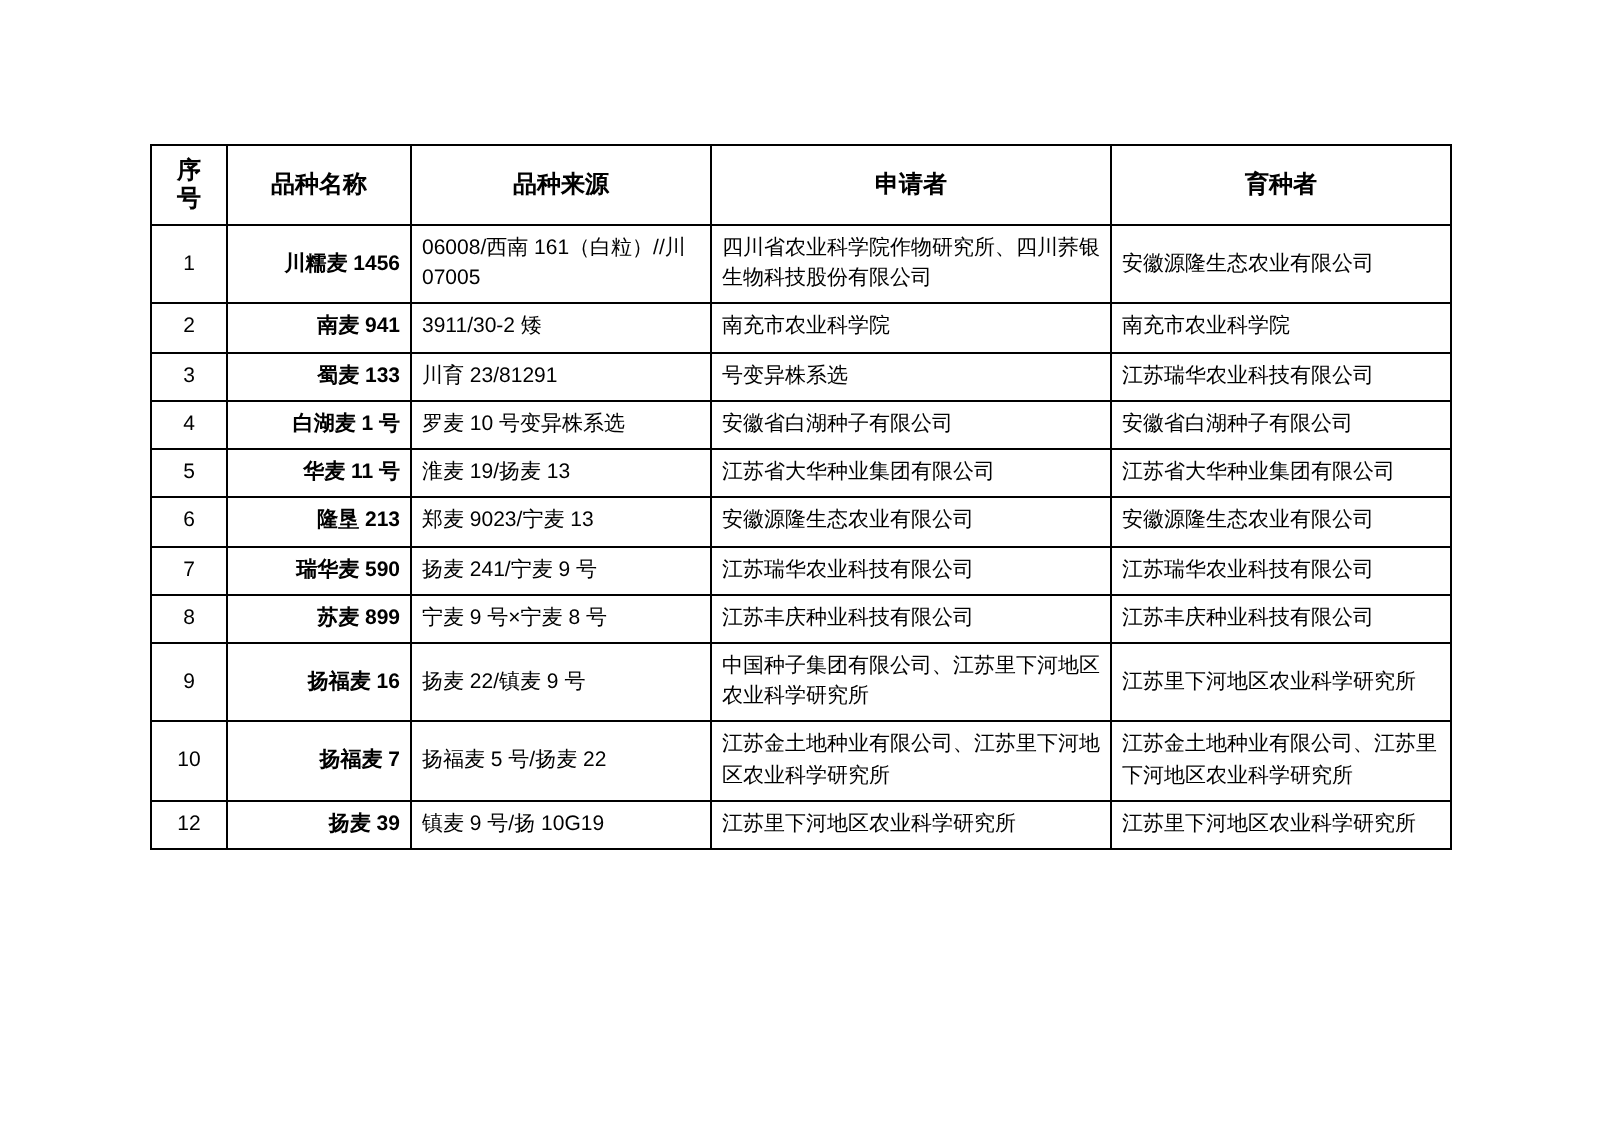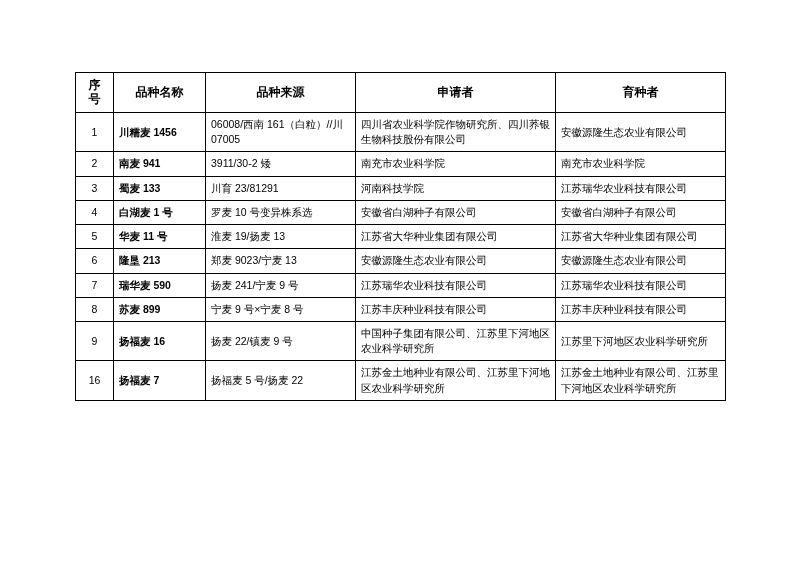--- a/index.html
+++ b/index.html
@@ -53,21 +53,21 @@
   .col-name { width: 92px; }
   .col-source { width: 150px; }
   .col-applicant { width: 200px; }
   .col-breeder { width: 170px; }
 
   td.c-idx {
     text-align: center;
     font-size: 10.5px;
   }
   td.c-name {
-    text-align: left;
+    text-align: right;
     font-weight: bold;
     font-size: 10.5px;
   }
   td.c-source {
     text-align: left;
     font-size: 10px;
   }
   td.c-applicant,
   td.c-breeder {
     text-align: left;
@@ -114,21 +114,21 @@
           <td class="c-idx">2</td>
           <td class="c-name">南麦 941</td>
           <td class="c-source">3911/30-2 矮</td>
           <td class="c-applicant">南充市农业科学院</td>
           <td class="c-breeder">南充市农业科学院</td>
         </tr>
         <tr>
           <td class="c-idx">3</td>
           <td class="c-name">蜀麦 133</td>
           <td class="c-source">川育 23/81291</td>
-          <td class="c-applicant">河南科技学院</td>
+          <td class="c-applicant">号变异株系选</td>
           <td class="c-breeder">江苏瑞华农业科技有限公司</td>
         </tr>
         <tr>
           <td class="c-idx">4</td>
           <td class="c-name">白湖麦 1 号</td>
           <td class="c-source">罗麦 10 号变异株系选</td>
           <td class="c-applicant">安徽省白湖种子有限公司</td>
           <td class="c-breeder">安徽省白湖种子有限公司</td>
         </tr>
         <tr>
@@ -160,22 +160,29 @@
           <td class="c-breeder">江苏丰庆种业科技有限公司</td>
         </tr>
         <tr>
           <td class="c-idx">9</td>
           <td class="c-name">扬福麦 16</td>
           <td class="c-source">扬麦 22/镇麦 9 号</td>
           <td class="c-applicant">中国种子集团有限公司、江苏里下河地区农业科学研究所</td>
           <td class="c-breeder">江苏里下河地区农业科学研究所</td>
         </tr>
         <tr>
-          <td class="c-idx">16</td>
+          <td class="c-idx">10</td>
           <td class="c-name">扬福麦 7</td>
           <td class="c-source">扬福麦 5 号/扬麦 22</td>
           <td class="c-applicant">江苏金土地种业有限公司、江苏里下河地区农业科学研究所</td>
           <td class="c-breeder">江苏金土地种业有限公司、江苏里下河地区农业科学研究所</td>
+        </tr>
+        <tr>
+          <td class="c-idx">12</td>
+          <td class="c-name">扬麦 39</td>
+          <td class="c-source">镇麦 9 号/扬 10G19</td>
+          <td class="c-applicant">江苏里下河地区农业科学研究所</td>
+          <td class="c-breeder">江苏里下河地区农业科学研究所</td>
         </tr>
       </tbody>
     </table>
   </div>
 </div>
 
 </body></html>

